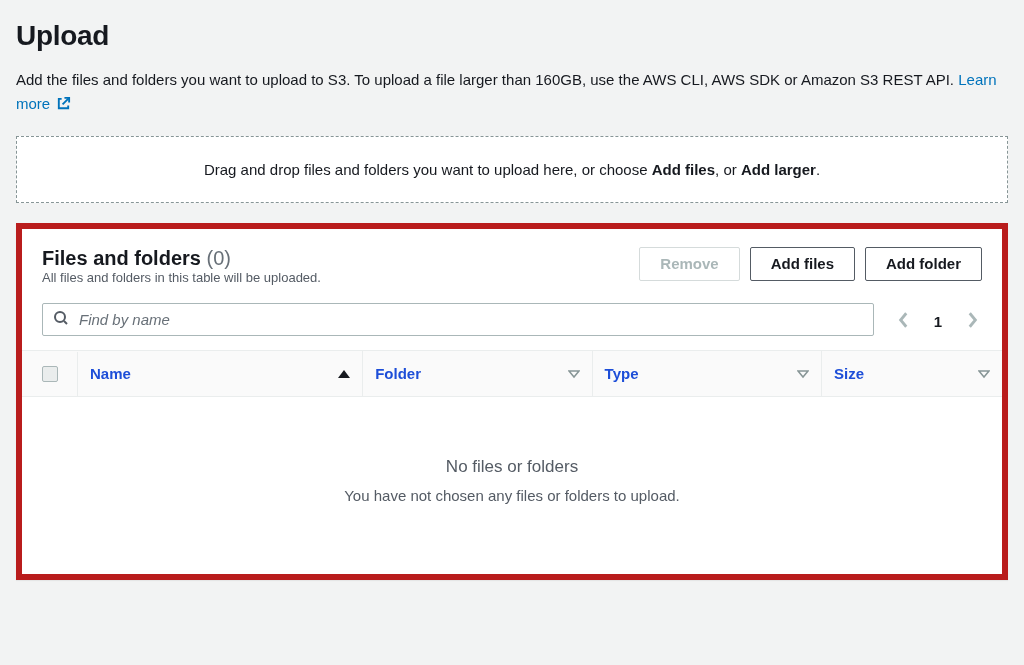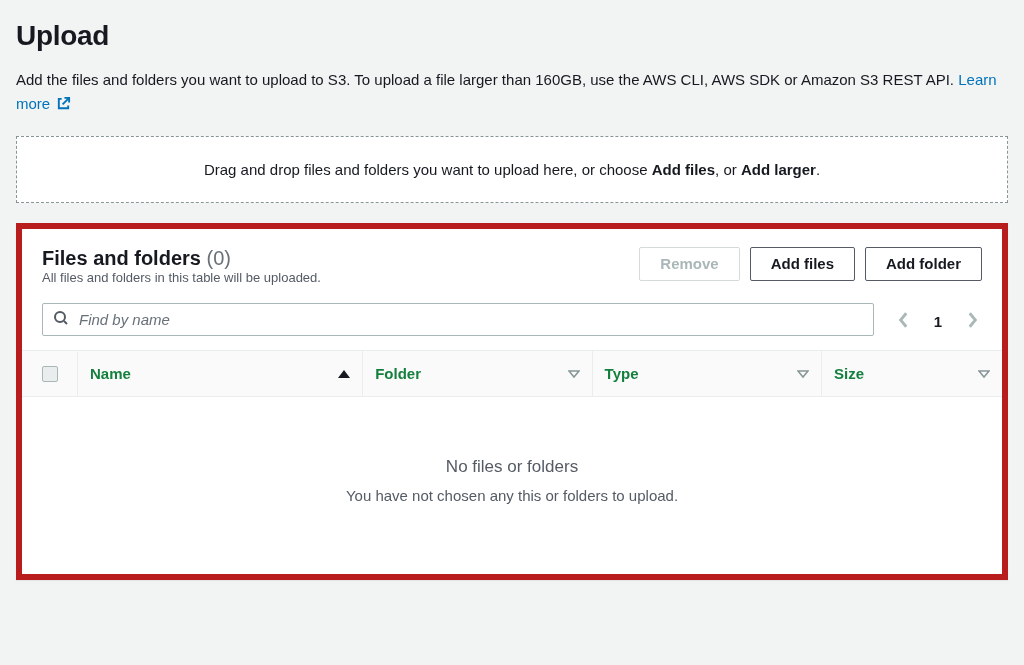--- a/index.html
+++ b/index.html
@@ -143,21 +143,21 @@
       align-items: center;
       border-top: 1px solid #eaeded;
       border-bottom: 1px solid #eaeded;
       background: #fafafa;
       padding: 0;
     }
     .th {
       padding: 14px 12px;
       font-weight: 700;
       font-size: 15px;
-      color: #15803d;
+      color: #1d4ed8;
       display: flex;
       align-items: center;
       justify-content: space-between;
       border-right: 1px solid #eaeded;
     }
     .th:last-child { border-right: none; }
     .th-check { width: 56px; justify-content: center; border-right: 1px solid #eaeded; padding: 14px 0;}
     .th-name { flex: 1.4; }
     .th-folder { flex: 1.1; }
     .th-type { flex: 1.1; }
@@ -288,16 +288,16 @@
         <span class="sort-icon">
           <svg width="12" height="10" viewBox="0 0 12 8" fill="none" stroke="#879596" stroke-width="1.5">
               <path d="M1 1l5 6 5-6z"></path>
             </svg>
         </span>
       </div>
     </div>
 
     <div class="empty-state">
       <div class="empty-title">No files or folders</div>
-      <div class="empty-sub">You have not chosen any this or folders to upload.</div>
+      <div class="empty-sub">You have not chosen any files or folders to upload.</div>
     </div>
   </div>
 </div>
 
 </body></html>

